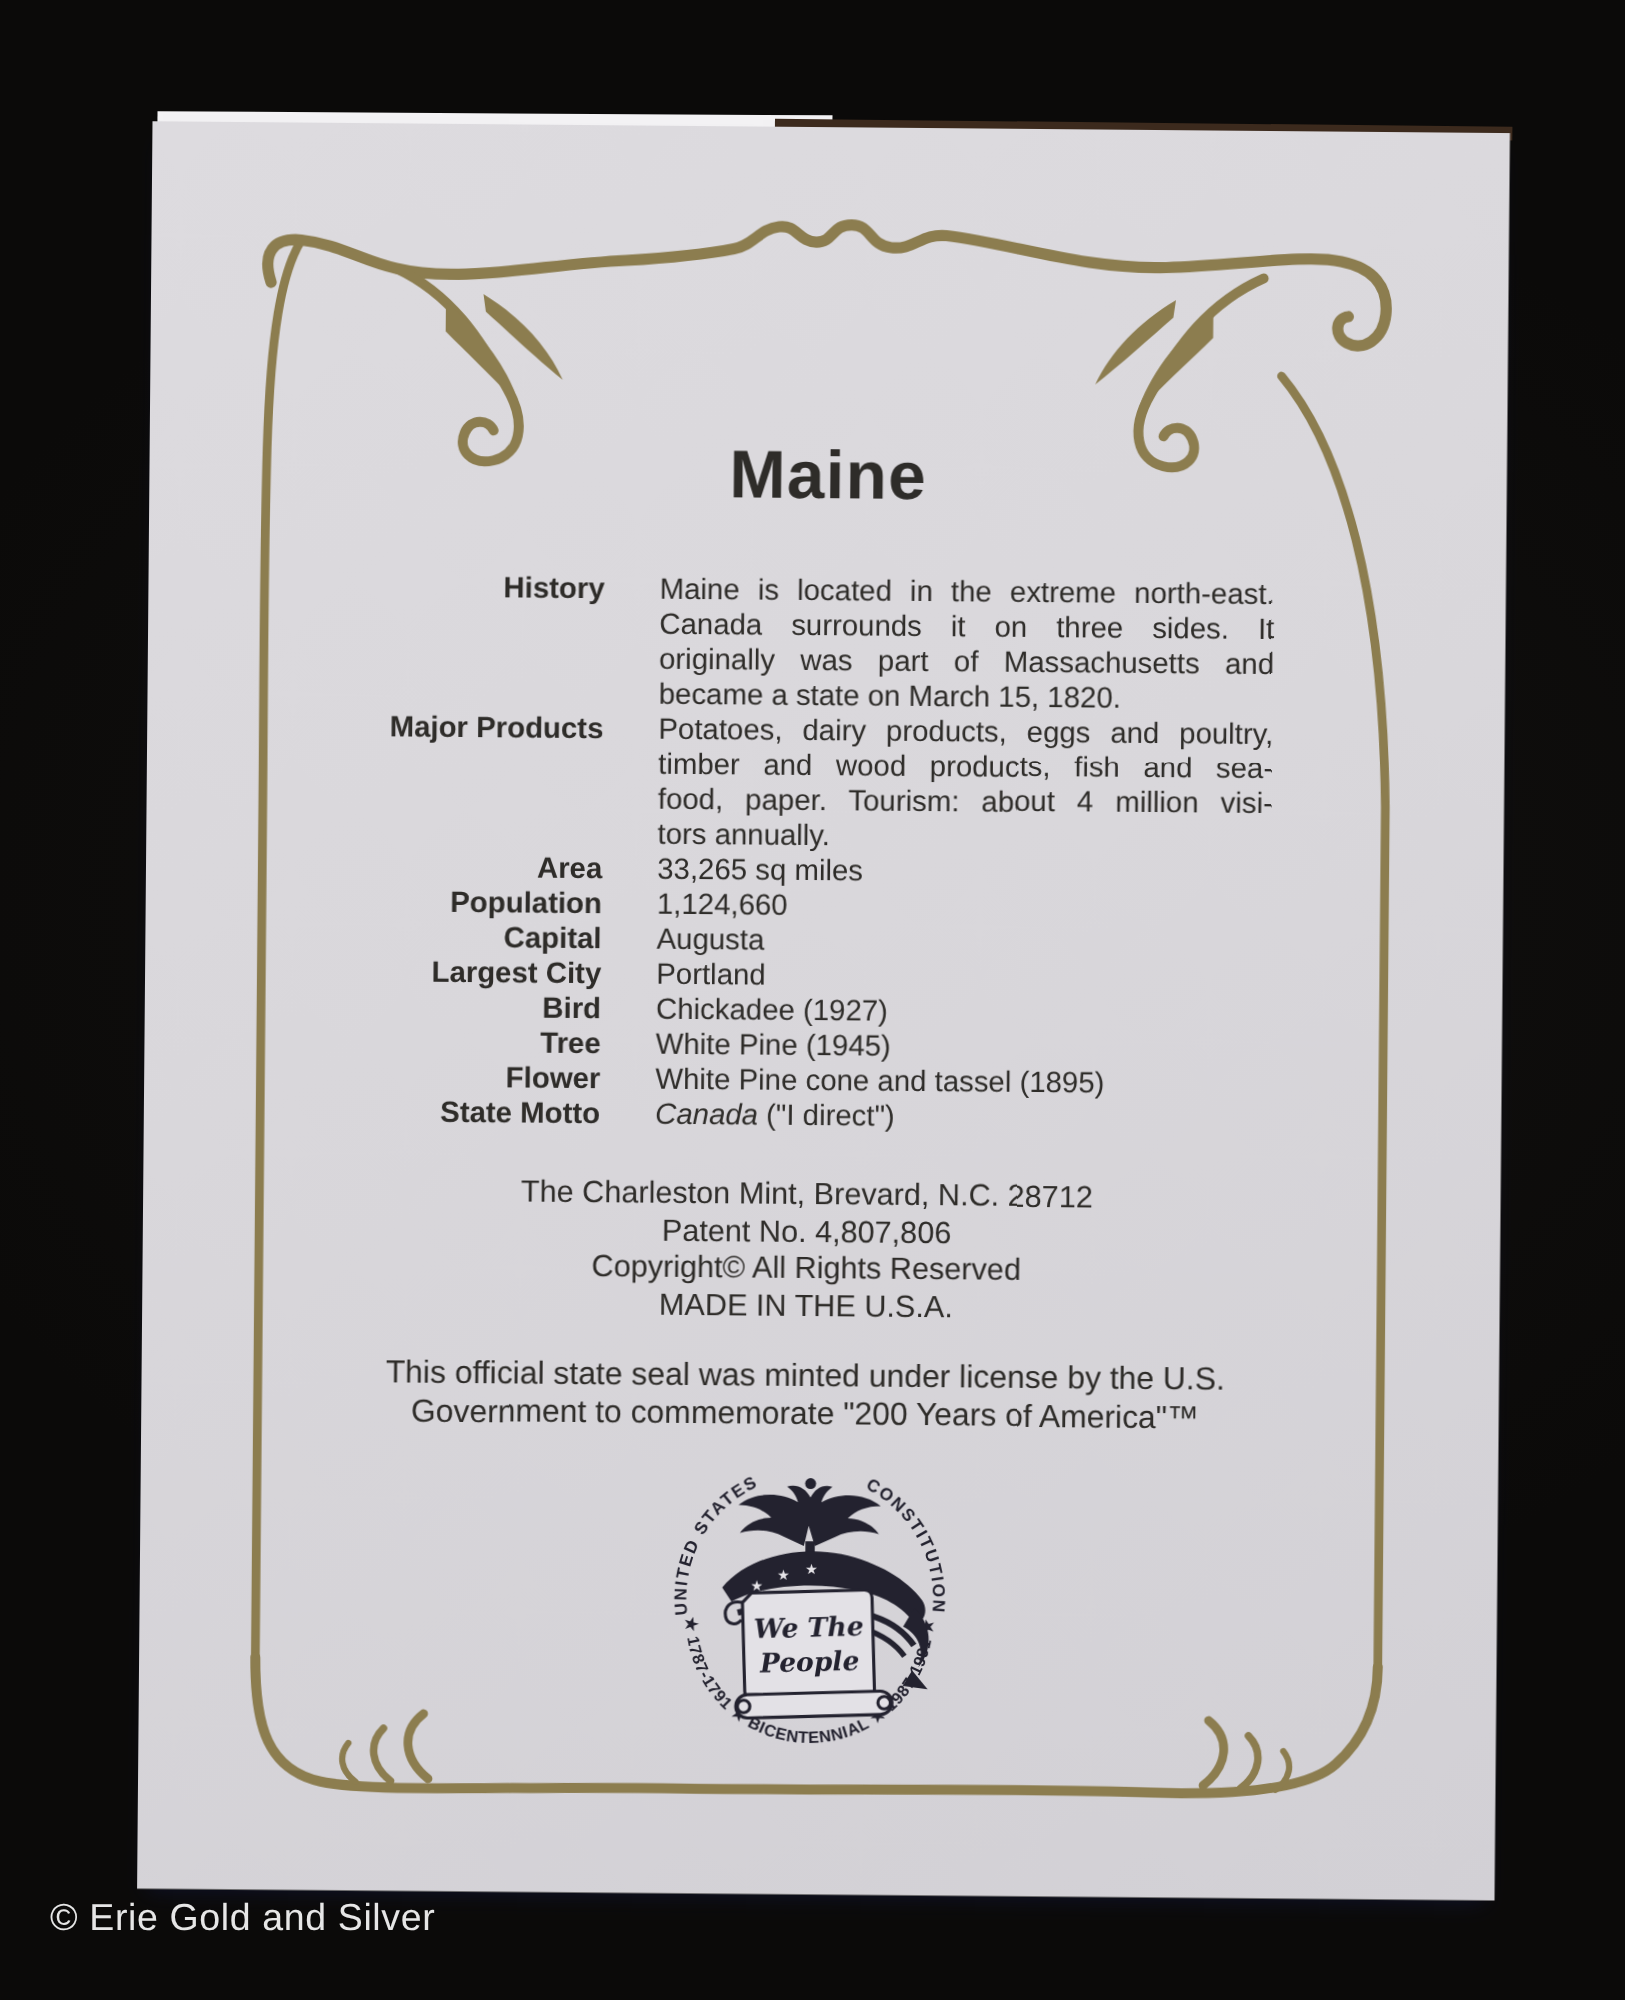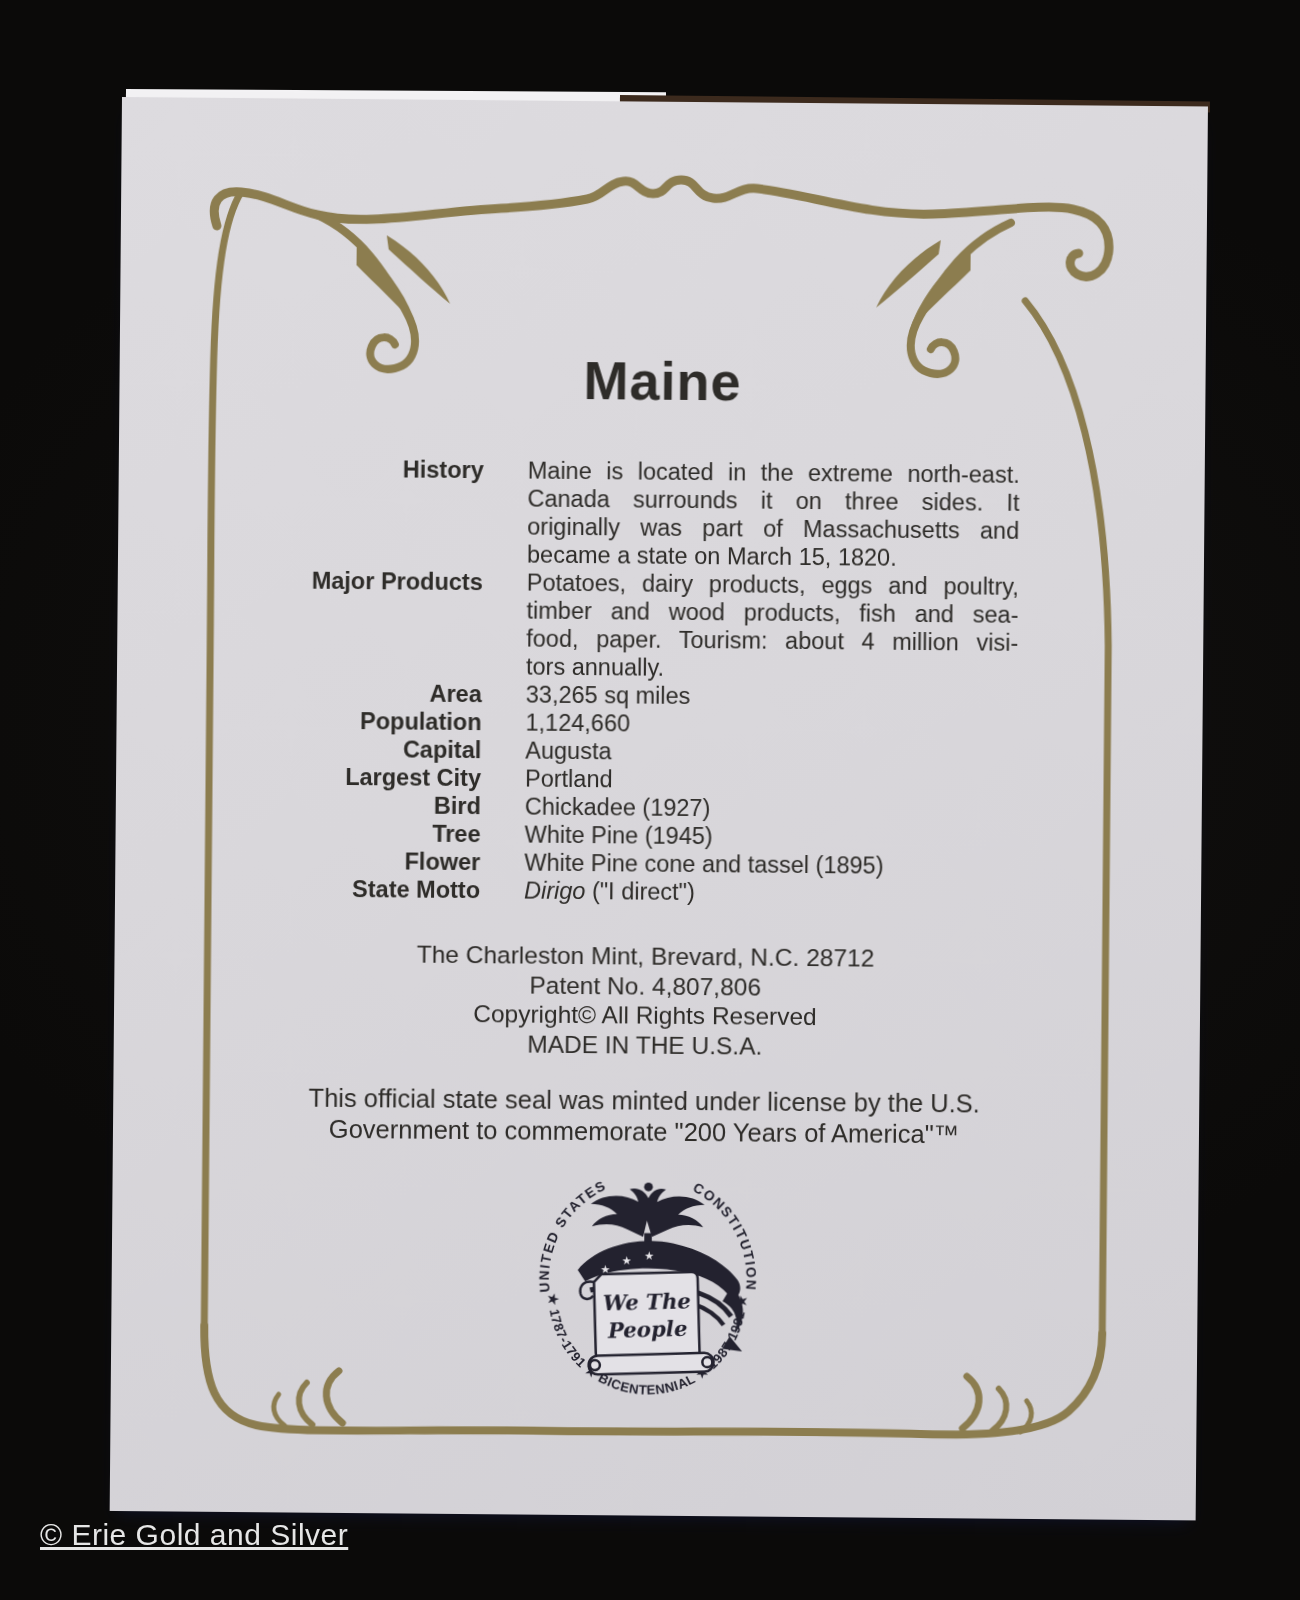--- a/index.html
+++ b/index.html
@@ -51,21 +51,21 @@
   .seal{position:absolute;left:411px;top:1059px;width:250px;height:250px;}
   .ring-text{font-family:"Liberation Sans",sans-serif;font-weight:bold;
     fill:var(--seal-ink);}
   .scroll-text{font-family:"DejaVu Serif",serif;font-style:italic;font-weight:bold;
     fill:var(--seal-ink);}
   .seal-shape{fill:var(--seal-ink);}
   .seal-line{stroke:var(--seal-ink);fill:none;}
   .scroll-paper{fill:#e3e1e6;stroke:var(--seal-ink);stroke-width:2;}
   .watermark{
     position:absolute;left:40px;top:1518px;z-index:3;
-    font-size:30px;letter-spacing:.5px;color:var(--watermark);text-decoration:underline;
+    font-size:30px;letter-spacing:.5px;color:var(--watermark);
   }
 </style>
 </head>
 <body>
 
 <div class="stage">
   <div class="sliver-white"></div>
   <div class="sliver-brown"></div>
 
   <div class="card">
@@ -137,21 +137,21 @@
       <div class="fact">
         <div class="flabel">Tree</div>
         <div class="fvalue lline">White Pine (1945)</div>
       </div>
       <div class="fact">
         <div class="flabel">Flower</div>
         <div class="fvalue lline">White Pine cone and tassel (1895)</div>
       </div>
       <div class="fact">
         <div class="flabel">State Motto</div>
-        <div class="fvalue lline"><em>Dirigo</em><span> ("I direct")</span></div>
+        <div class="fvalue lline"><em>Canada</em><span> ("I direct")</span></div>
       </div>
     </div>
 
     <div class="mint">
       <div>The Charleston Mint, Brevard, N.C. 28712</div>
       <div>Patent No. 4,807,806</div>
       <div>Copyright© All Rights Reserved</div>
       <div>MADE IN THE U.S.A.</div>
     </div>
 

